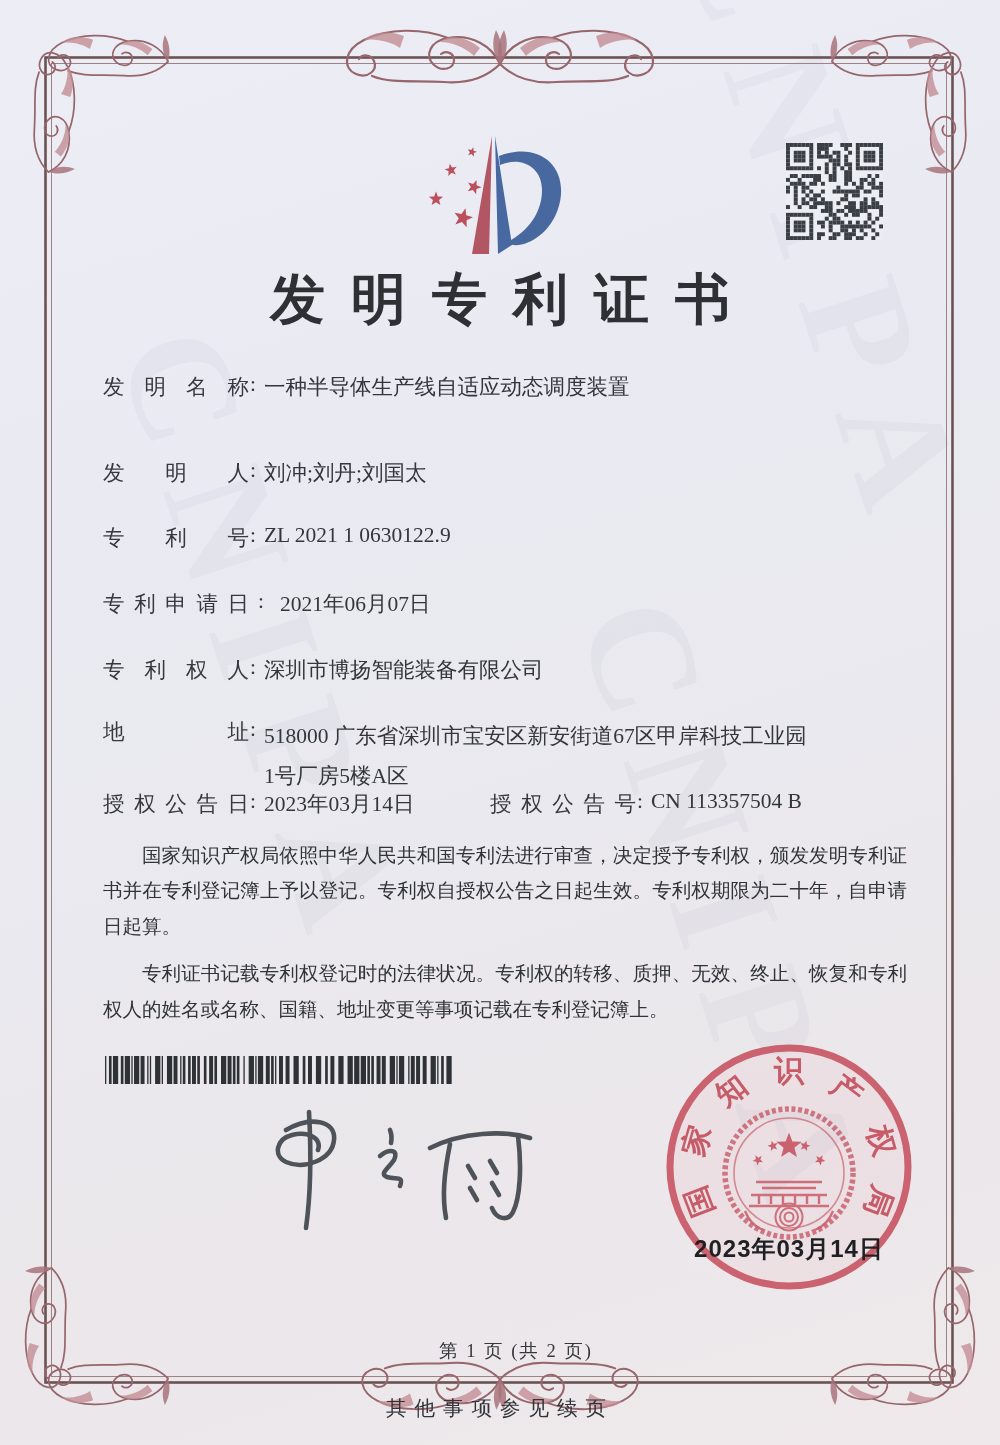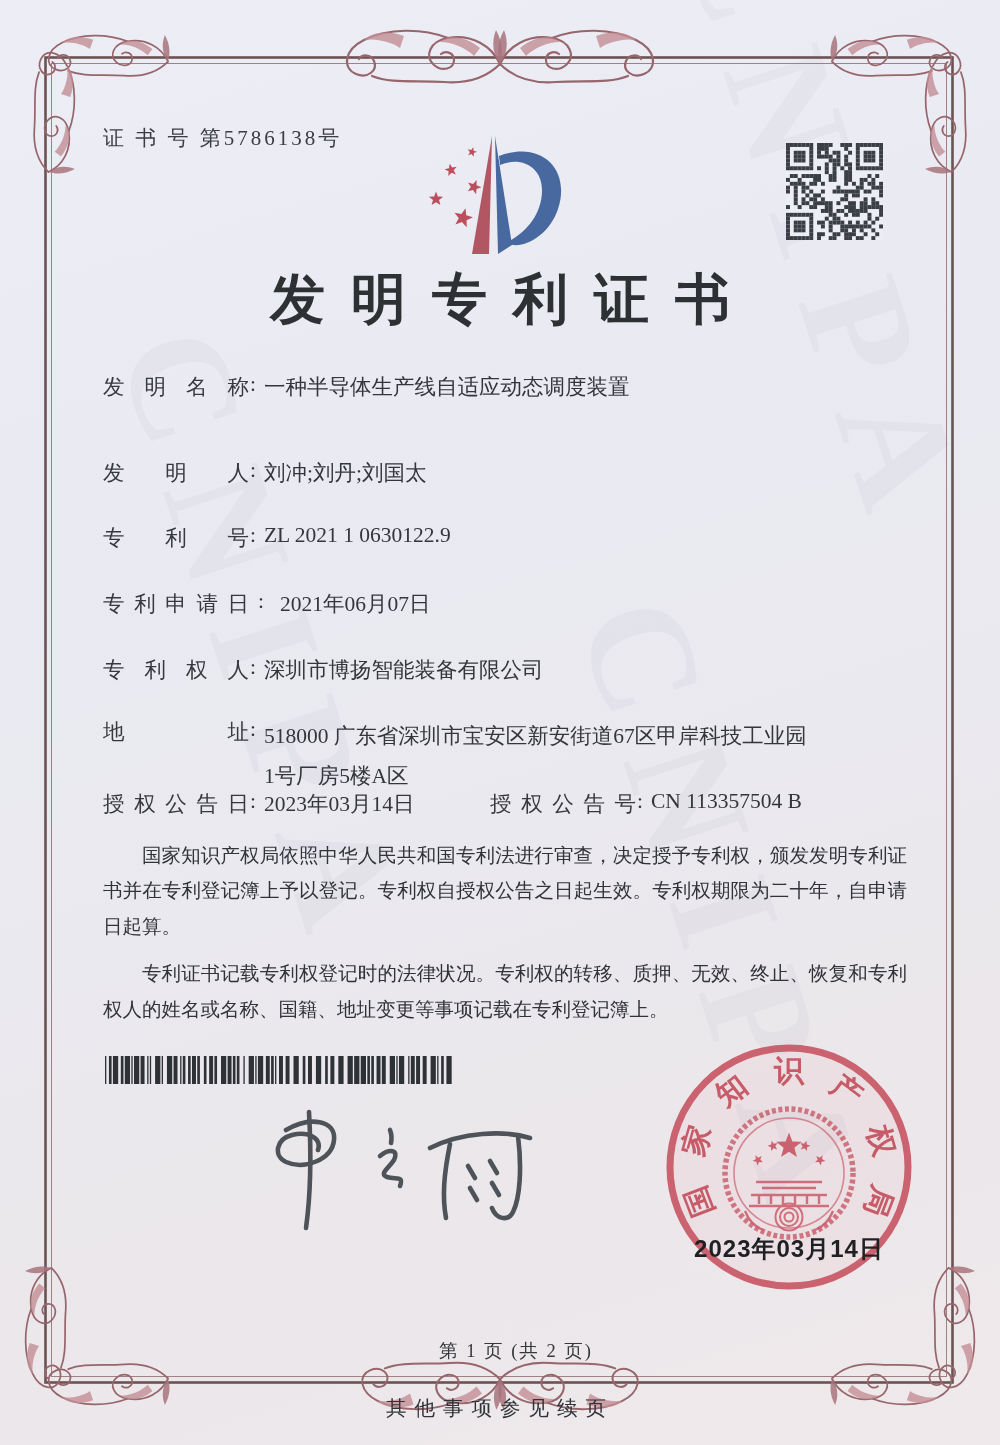--- a/index.html
+++ b/index.html
@@ -73,21 +73,20 @@
     <use href="#motif" transform="translate(950,172) rotate(90) scale(0.78,-0.78)"></use>
     <use href="#motif" transform="translate(168,1380) scale(0.78,-0.78)"></use>
     <use href="#motif" transform="translate(50,1268) rotate(-90) scale(0.78)"></use>
     <use href="#motif" transform="translate(832,1380) scale(-0.78,-0.78)"></use>
     <use href="#motif" transform="translate(950,1268) rotate(-90) scale(0.78,-0.78)"></use>
 
     <use href="#motif" transform="translate(500,1381) scale(0.9,-0.9)"></use>
     <use href="#motif" transform="translate(500,1381) scale(-0.9,-0.9)"></use>
   </svg>
 
-  <div class="cert-no">证 书 号 第5786138号</div>
 
   <svg class="logo" viewBox="0 0 175 130">
     <polygon points="84,8 64,126 81,126" fill="#b25663"></polygon>
     <polygon points="87,8 90,126 104,117" fill="#48699f"></polygon>
     <path d="M91,28 C134,12 163,42 150,81 C141,108 114,123 98,115 C119,104 134,86 134,62 C134,39 113,28 92,37 Z" fill="#48699f"></path>
     <g id="logo-stars" fill="#bb4f5c">
         <path d="M65.24,19.16L65.62,22.66L68.99,23.68L65.77,25.12L65.85,28.65L63.48,26.03L60.15,27.19L61.90,24.13L59.77,21.33L63.22,22.05Z"></path>
         <path d="M41.71,35.63L44.13,39.52L48.66,38.80L45.71,42.31L47.79,46.39L43.54,44.68L40.30,47.91L40.62,43.34L36.54,41.26L40.99,40.15Z"></path>
         <path d="M68.57,51.95L68.61,57.24L73.50,59.27L68.48,60.94L68.06,66.21L64.92,61.96L59.78,63.19L62.85,58.89L60.09,54.38L65.13,55.97Z"></path>
         <path d="M28.00,63.50L29.85,68.45L35.13,68.68L31.00,71.97L32.41,77.07L28.00,74.15L23.59,77.07L25.00,71.97L20.87,68.68L26.15,68.45Z"></path>

